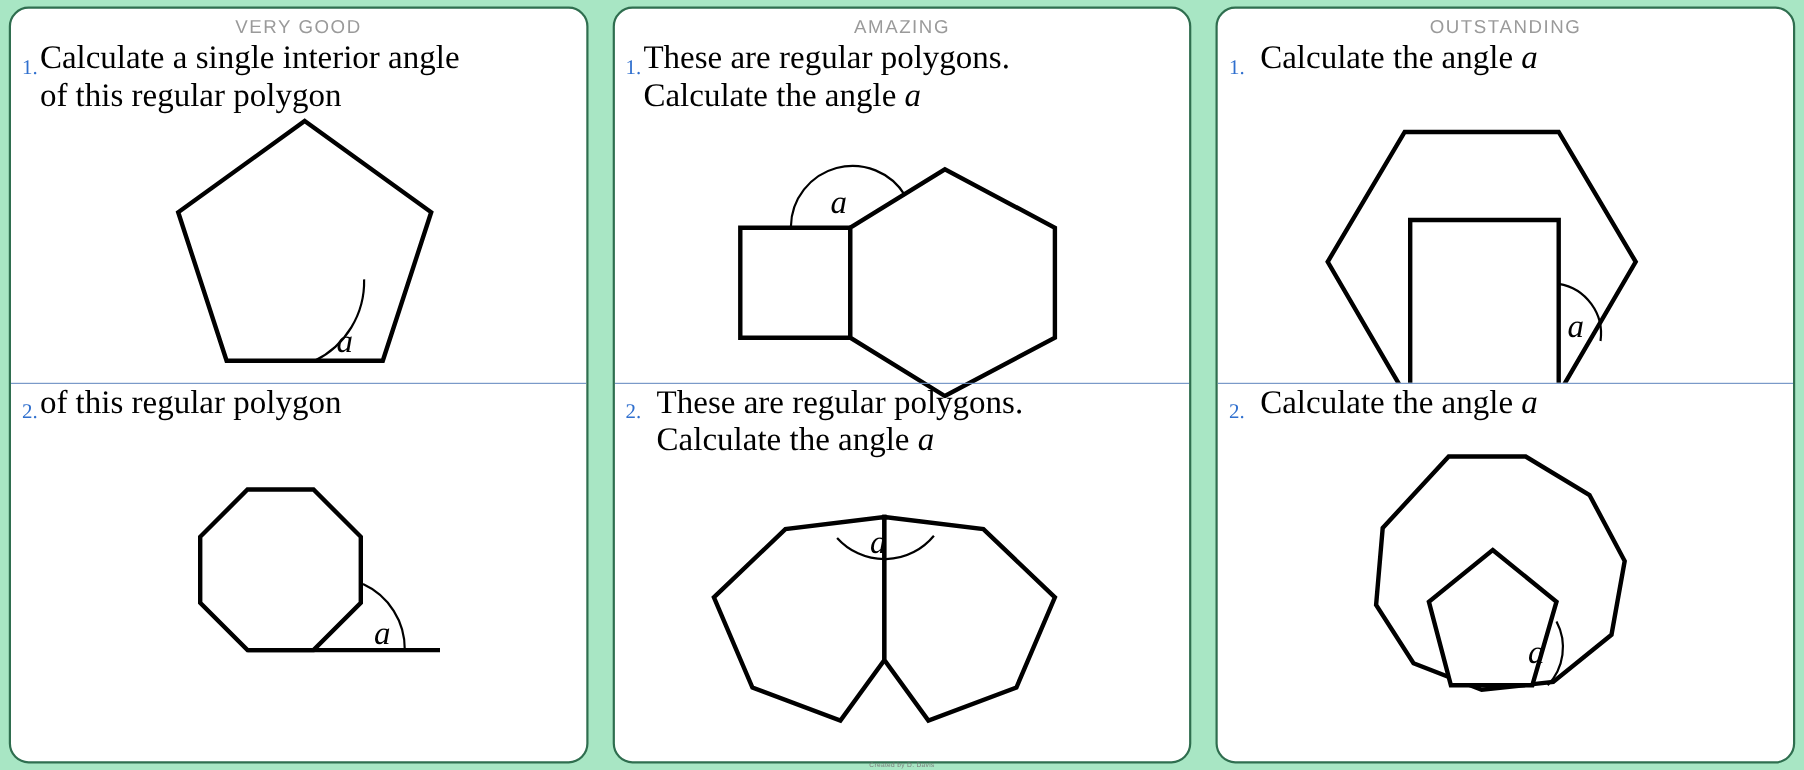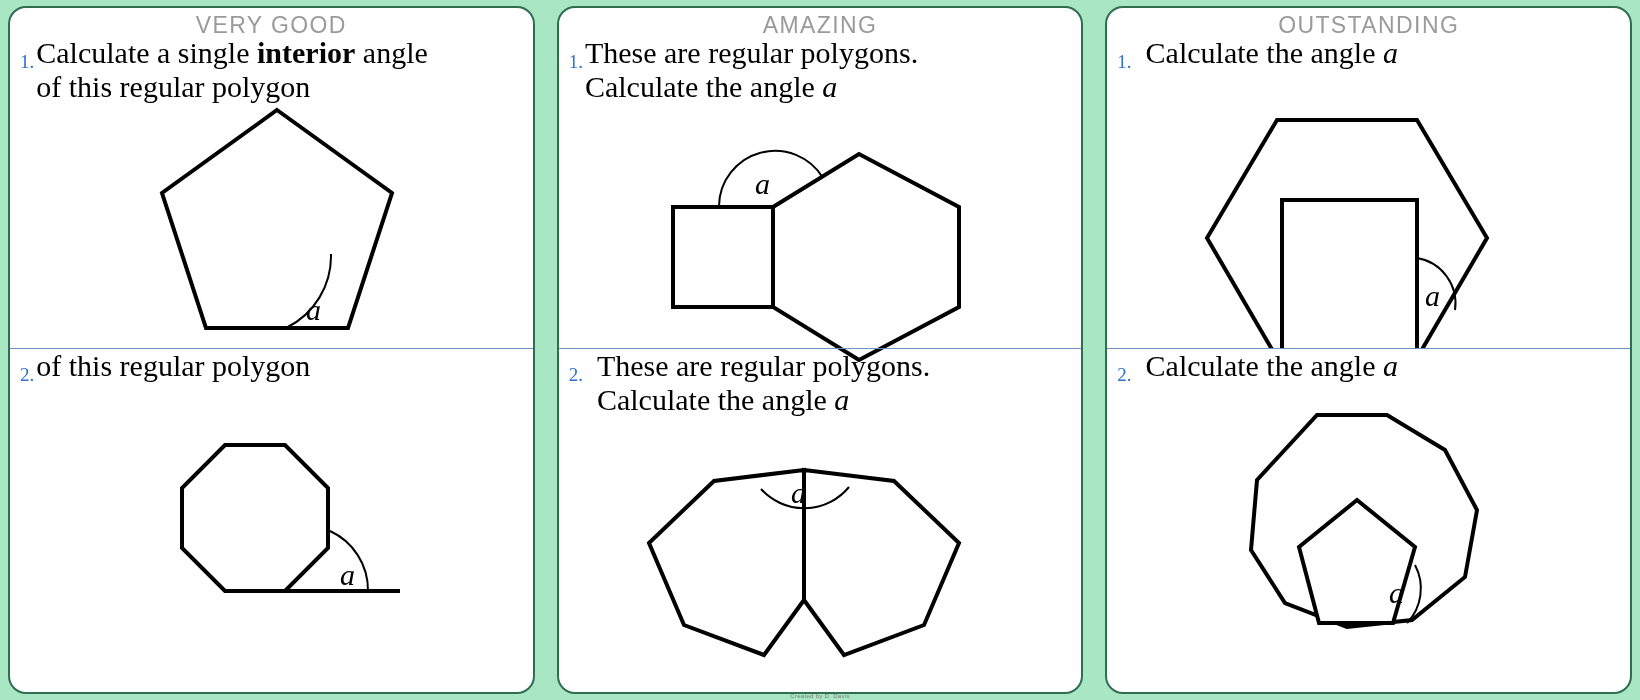--- a/index.html
+++ b/index.html
@@ -26,21 +26,21 @@
     background: #ffffff;
     border: 2px solid #2f6e4f;
     border-radius: 18px;
     position: relative;
     box-sizing: border-box;
     overflow: hidden;
   }
   .panel-title {
     text-align: center;
     font-family: "Liberation Sans", sans-serif;
-    font-size: 23px;
+    font-size: 17px;
     letter-spacing: 1.4px;
     color: #9a9a9a;
     padding-top: 6px;
     height: 22px;
     line-height: 22px;
   }
   .qblock {
     position: relative;
     height: 312px;
     box-sizing: border-box;
@@ -62,21 +62,21 @@
     flex: 0 0 auto;
   }
   .qnum.wide {
     padding-right: 14px;
   }
   .qtext {
     font-size: 30px;
     line-height: 1.12;
     color: #000;
   }
-  .qtext .b { font-weight: bold; margin-top: 24px; }
+  .qtext .b { font-weight: normal; margin-top: 24px; }
   .qtext .it { font-style: italic; }
   .fig {
     position: absolute;
     left: 0;
     right: 0;
     top: 0;
     bottom: 0;
     pointer-events: none;
   }
   svg { display: block; }

